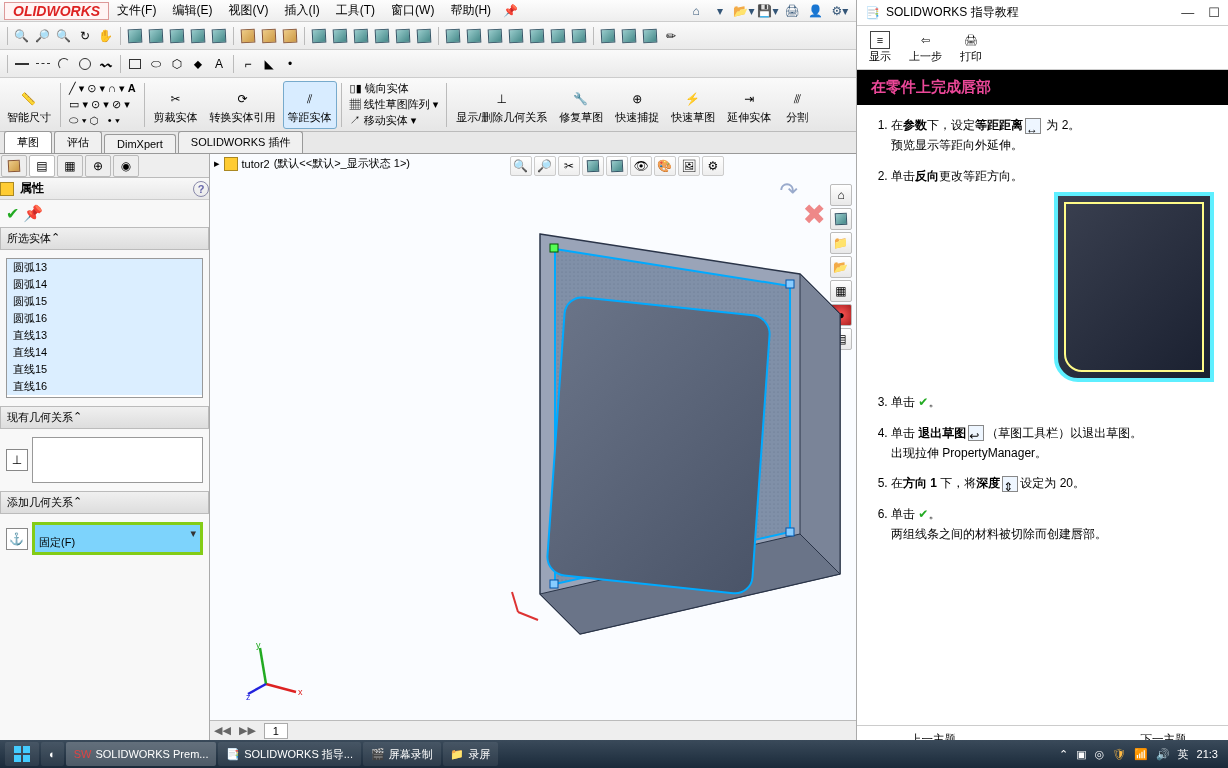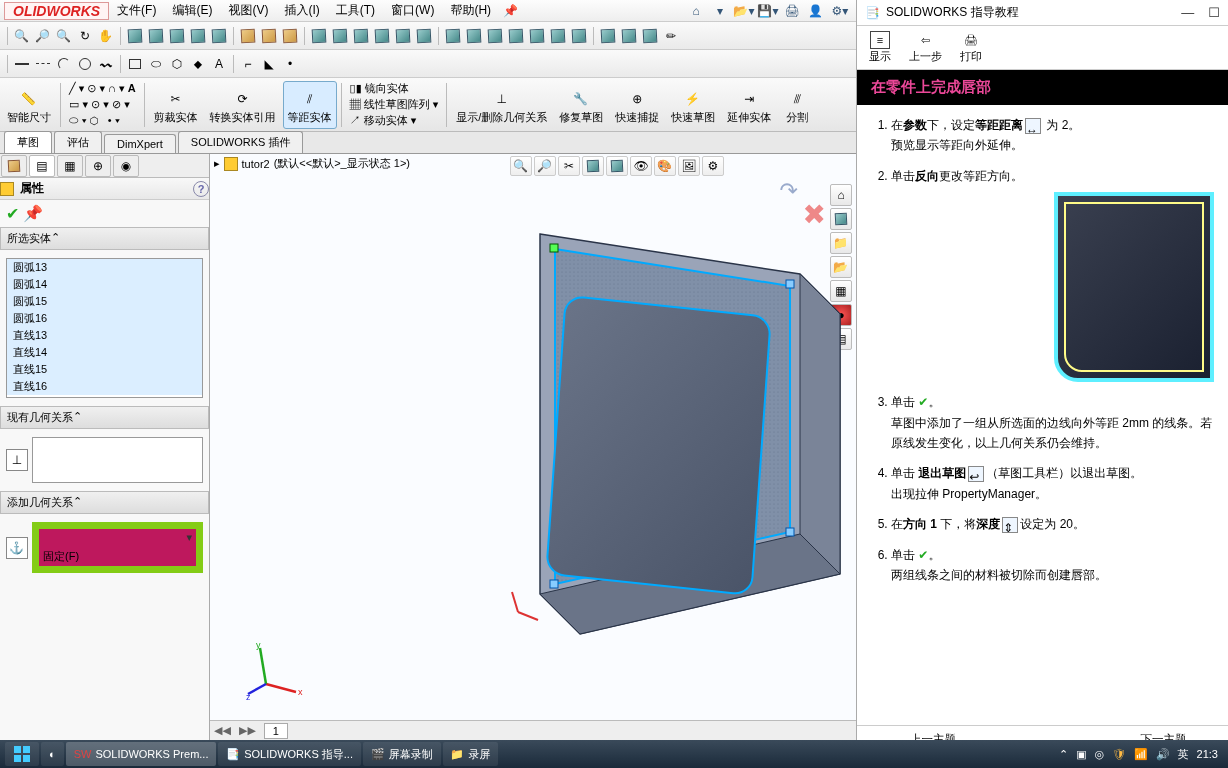--- a/index.html
+++ b/index.html
@@ -52,21 +52,21 @@
 .panel-header { height: 22px; background: linear-gradient(#f8f8f8,#e8e8e8); display: flex; align-items: center; padding: 0 0; font-weight: bold; border-bottom: 1px solid #ccc; }
 .panel-section { padding: 4px 6px; }
 .section-title { background: linear-gradient(#f0f0f0,#ddd); padding: 3px 6px; border: 1px solid #bbb; font-size: 11px; display: flex; cursor: pointer; }
 .listbox { border: 1px solid #999; background: #fff; height: 140px; overflow-y: auto; margin: 4px 0; font-size: 11px; }
 .listbox div { padding: 1px 6px; background: #dbeeff; }
 .rel-row { display: flex; align-items: center; gap: 4px; margin: 4px 0; }
 .rel-icon { width: 22px; height: 22px; border: 1px solid #888; background: #fff; display: flex; align-items: center; justify-content: center; }
 .rel-box { border: 1px solid #999; background: #fff; height: 46px; flex: 1; }
 .status-row { display: flex; align-items: center; gap: 6px; padding: 4px; color: #444; }
 .status-ball { width: 12px; height: 12px; border-radius: 50%; background: #888; border: 1px solid #555; }
-.combo { border: 7px solid #84cc16; background: #be185d; padding: 20px 18px 2px 4px; font-size: 11px; flex:1; position: relative; }
+.combo { border: 3px solid #84cc16; background: #7dd3fc; padding: 10px 18px 2px 4px; font-size: 11px; flex:1; position: relative; }
 .combo::after { content:"▾"; position:absolute; right:4px; top:2px; color:#333; }
 .ok-cancel { display: flex; gap: 4px; padding: 4px 6px; }
 .ok-cancel span { color: #2a2; font-size: 16px; cursor: pointer; }
 .help-ico { width:16px; height:16px; border-radius:50%; border:1px solid #88a; color:#66a; display:flex; align-items:center; justify-content:center; margin-left:auto; font-size:11px; cursor:pointer; }
 
 
 .viewport { flex: 1; position: relative; background: #fafcff; }
 .vp-header { position: absolute; top: 2px; left: 4px; display: flex; align-items: center; gap: 4px; font-size: 11px; }
 .vp-header .yel { width: 14px; height: 14px; background: #fc3; border: 1px solid #a82; }
 .vp-toolbar { position: absolute; top: 2px; left: 120px; display: flex; gap: 2px; }
@@ -539,21 +539,21 @@
       <li>
         <span>在</span><b>参数</b><span>下，设定</span><b>等距距离</b><span class="icon-sm">↔</span> <span>为 2。</span>
         <br><span>预览显示等距向外延伸。</span>
       </li>
       <li>
         <span>单击</span><b>反向</b><span>更改等距方向。</span>
         <div class="tut-img"></div>
       </li>
       <li>
         <span>单击</span> <span style="color:#2a2;">✔</span><span>。</span>
-        <br><span>草图中添加了一组从所选面的边线向外等距 2mm 的线条。若原线发生变化，以上几何关系仍会维持。</span>
+        <br>
       </li>
       <li>
         <span>单击 </span><b>退出草图</b><span class="icon-sm">↩</span><span>（草图工具栏）以退出草图。</span>
         <br><span>出现拉伸 PropertyManager。</span>
       </li>
       <li>
         <span>在</span><b>方向 1</b> <span>下，将</span><b>深度</b><span class="icon-sm">⇕</span><span>设定为 20。</span>
       </li>
       <li>
         <span>单击</span> <span style="color:#2a2;">✔</span><span>。</span>

